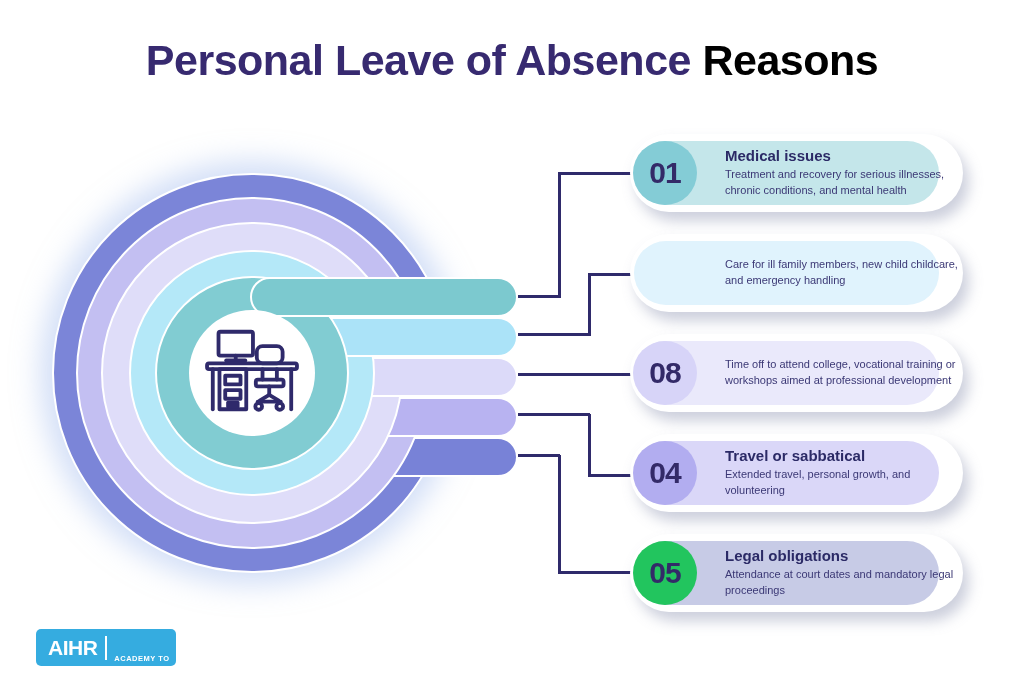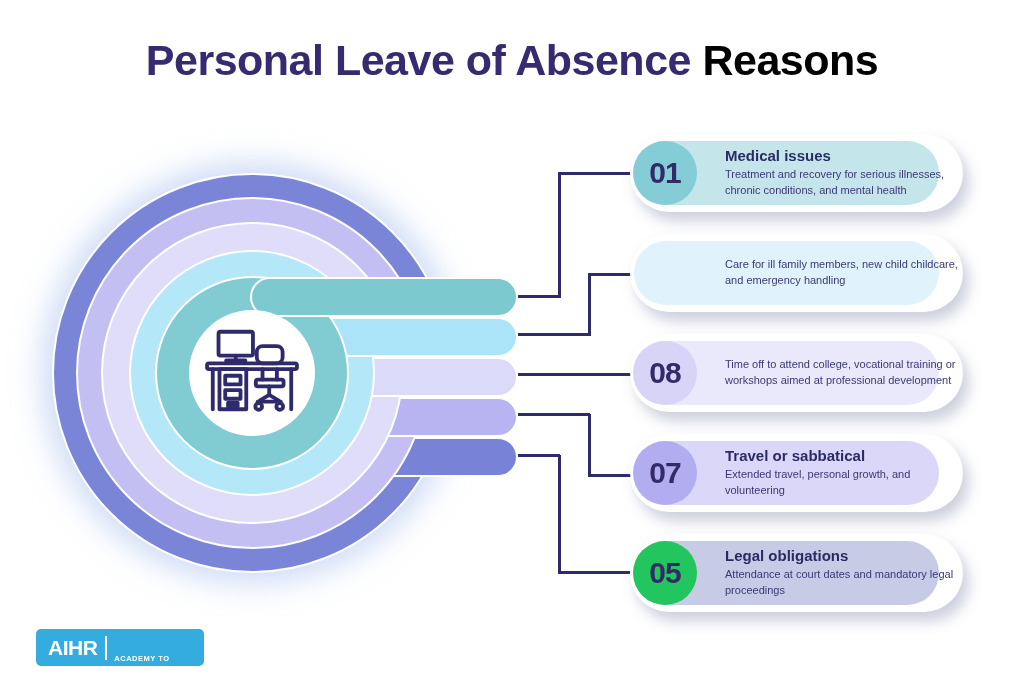--- a/index.html
+++ b/index.html
@@ -46,21 +46,21 @@
         box-shadow:6px 9px 14px rgba(110,118,155,.35);z-index:13;}
   .card .pill{position:absolute;left:4px;top:7px;width:305px;height:64px;border-radius:32px;}
   .card .numcircle{position:absolute;left:3px;top:7px;width:64px;height:64px;border-radius:50%;
         display:flex;align-items:center;justify-content:center;
         font-size:30px;font-weight:bold;color:#332a68;letter-spacing:-1px;}
   .card .txt{position:absolute;left:82px;top:50%;transform:translateY(-50%);width:240px;margin-left:13px;}
   .card .card-title{font-size:15px;font-weight:bold;color:#2b2a66;margin:0 0 3px 0;}
   .card .card-desc{font-size:11px;color:#3b3875;line-height:1.45;margin:0;}
 
   
-  .logo{position:absolute;left:36px;top:629px;width:168px;height:37px;border-radius:5px;
+  .logo{position:absolute;left:36px;top:629px;width:140px;height:37px;border-radius:5px;
         display:flex;align-items:center;z-index:14;}
   .logo .brand{color:#fff;font-weight:bold;font-size:21px;letter-spacing:-0.5px;padding-left:12px;}
   .logo .divider{width:2px;height:24px;background:#fff;margin:0 7px 0 8px;}
   .logo .tagline{color:#fff;font-size:7.5px;font-weight:bold;letter-spacing:.5px;line-height:1.3;margin-top:32px;}
 
   svg .stroke{fill:none;stroke:var(--ink);stroke-width:4;stroke-linecap:round;stroke-linejoin:round;}
 </style>
 </head>
 <body>
 
@@ -141,21 +141,21 @@
     </div>
       <div class="card" style="top: 334px;">
       <div class="pill" style="background: rgb(234, 233, 251);"></div>
       <div class="numcircle" style="background: rgb(215, 212, 248);">08</div>
       <div class="txt">
         <p class="card-desc">Time off to attend college, vocational training or workshops aimed at professional development</p>
       </div>
     </div>
       <div class="card" style="top: 434px;">
       <div class="pill" style="background: rgb(218, 215, 248);"></div>
-      <div class="numcircle" style="background: rgb(178, 173, 240);">07</div>
+      <div class="numcircle" style="background: rgb(178, 173, 240);">04</div>
       <div class="txt">
         <p class="card-title">Travel or sabbatical</p>
         <p class="card-desc">Extended travel, personal growth, and volunteering</p>
       </div>
     </div>
       <div class="card" style="top: 534px;">
       <div class="pill" style="background: rgb(199, 203, 230);"></div>
       <div class="numcircle" style="background: #22c55e;">05</div>
       <div class="txt">
         <p class="card-title">Legal obligations</p>

